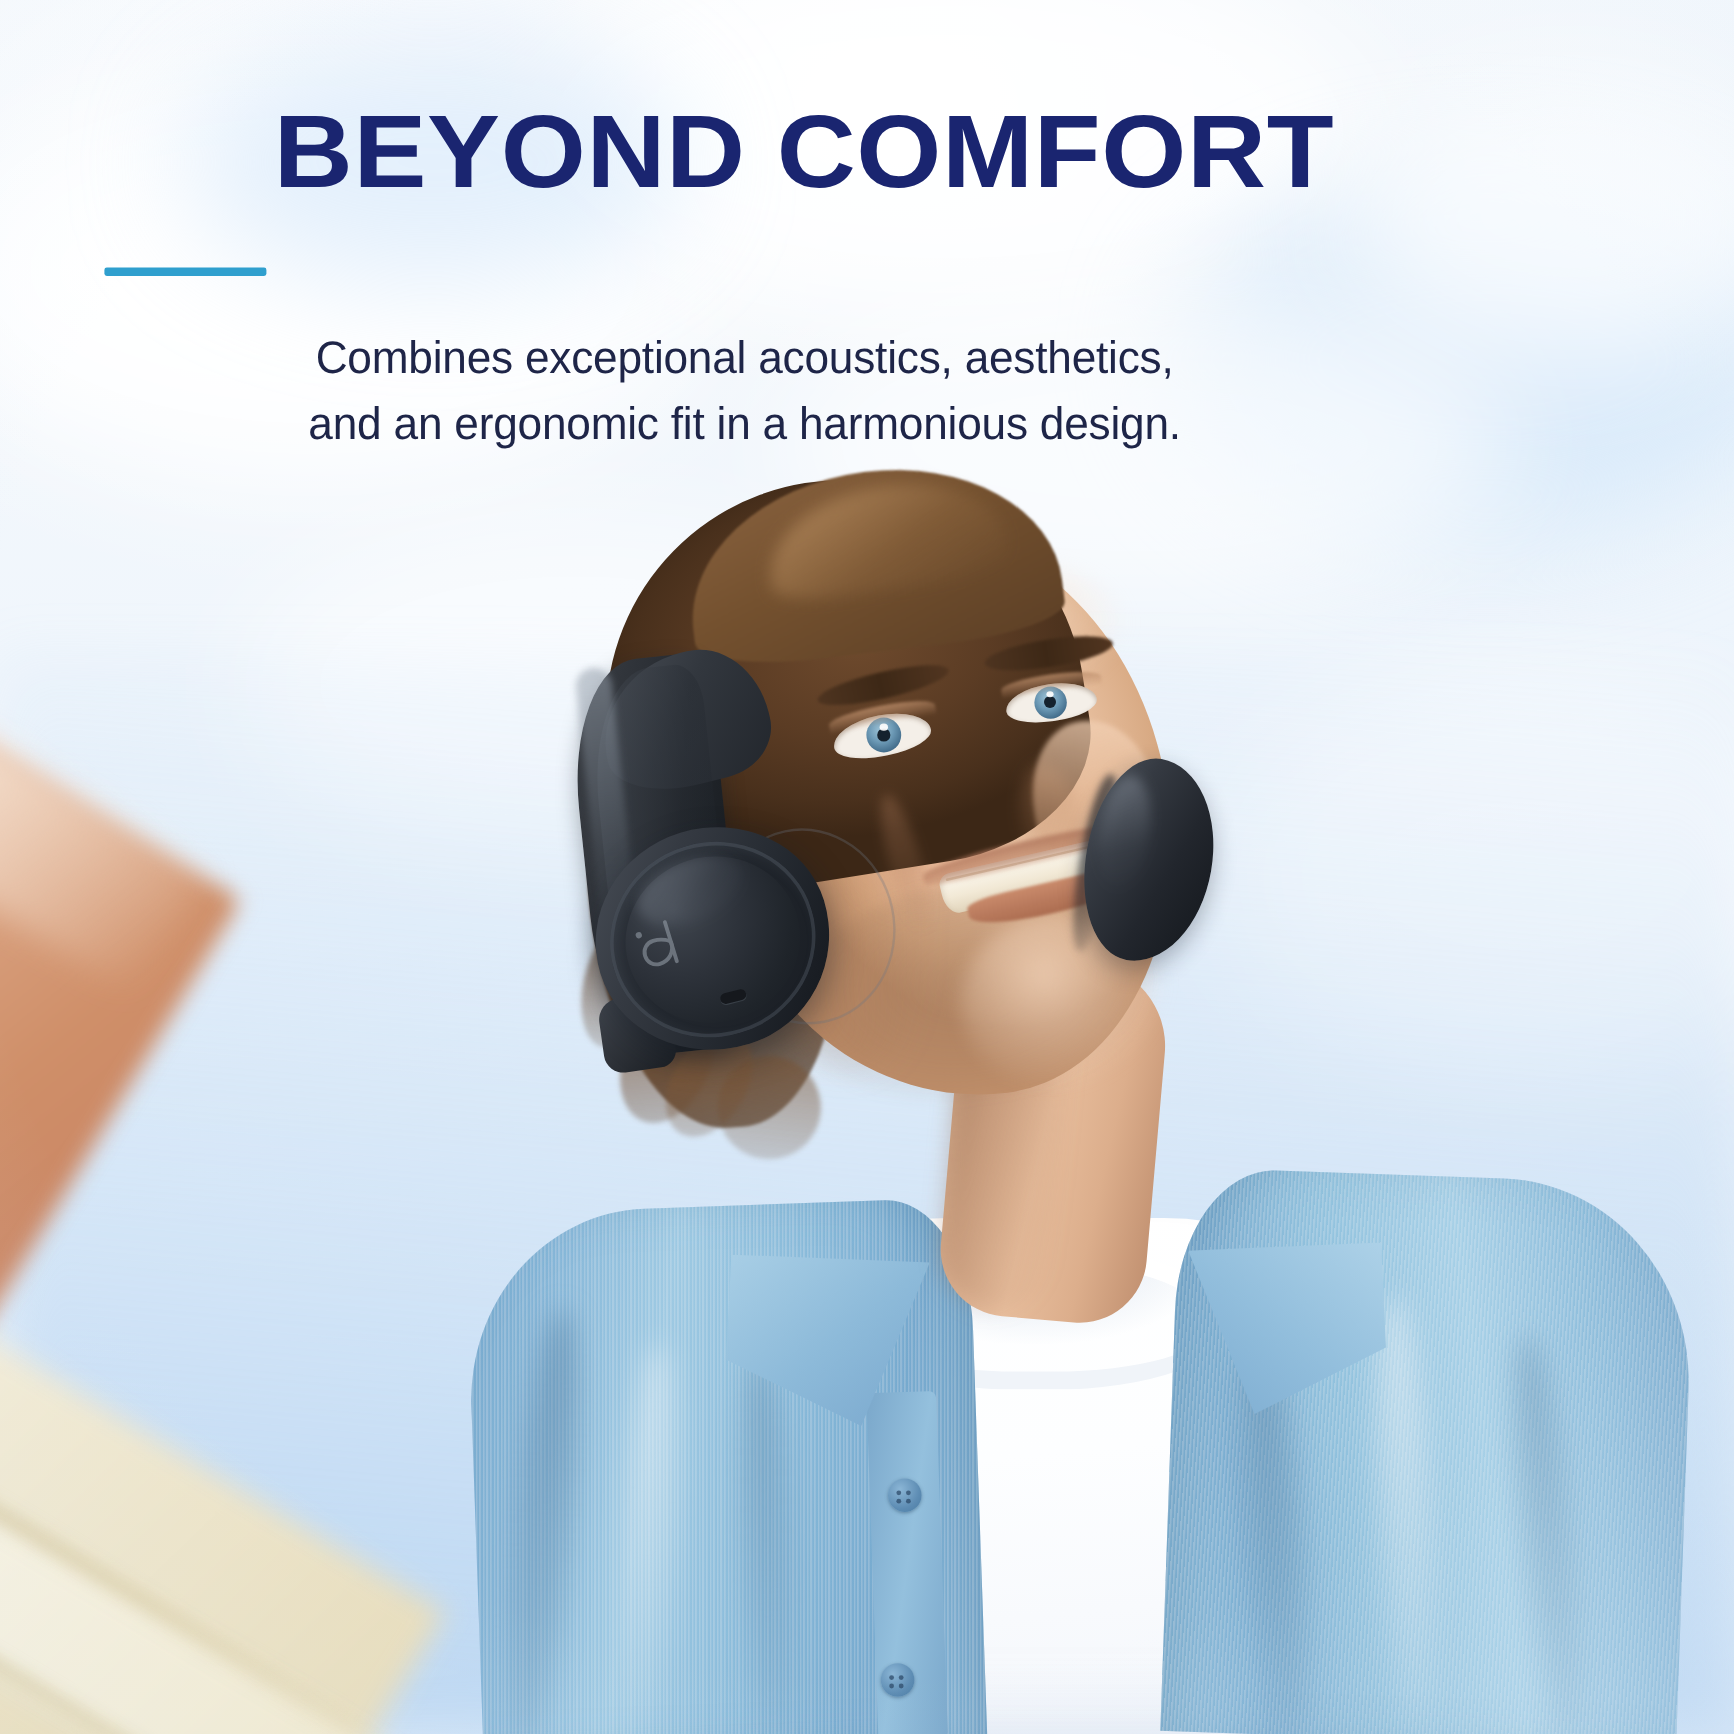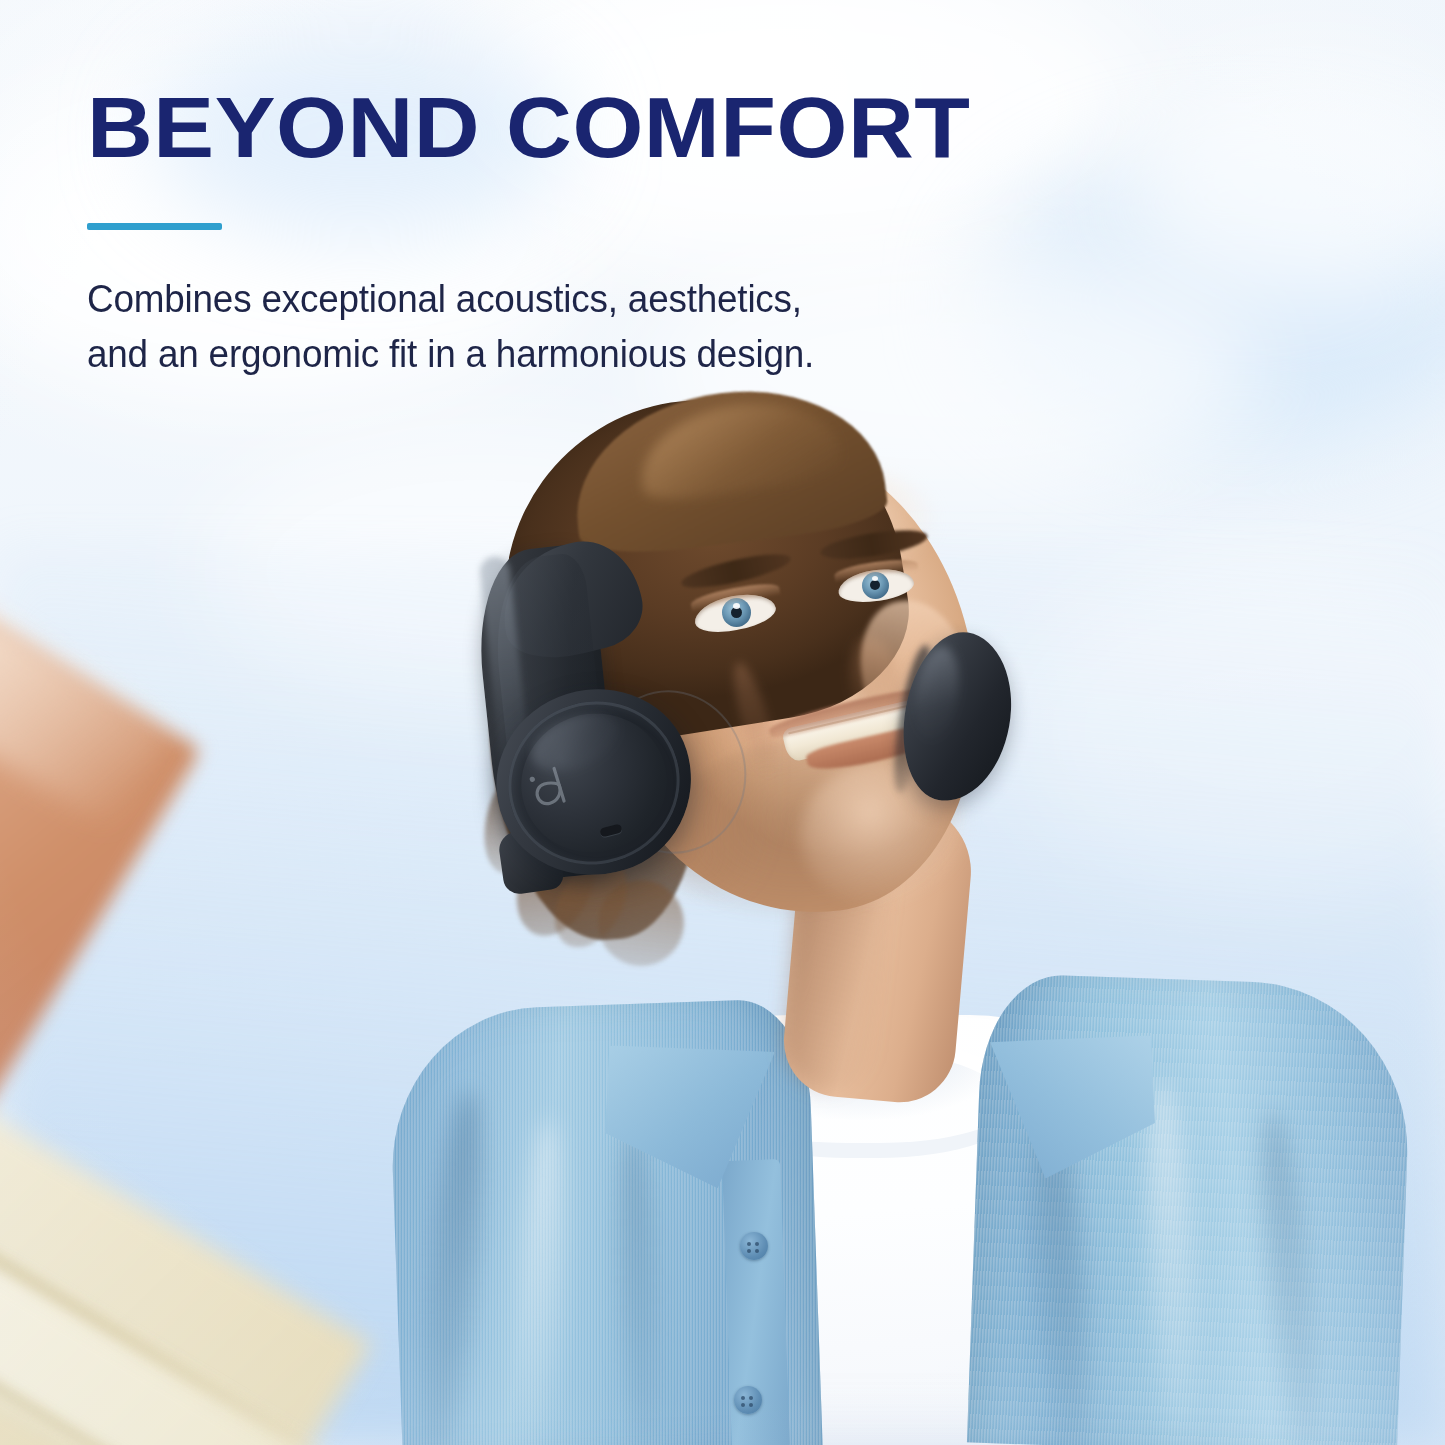--- a/index.html
+++ b/index.html
@@ -9,20 +9,21 @@
     font-family:"Liberation Sans", sans-serif;
     background:#ffffff;
   }
 
   .banner {
     position:relative;
     width:1445px;
     height:1445px;
     overflow:hidden;
     background:#f4f8fc;
+    text-align:center;
   }
 
   
   .sky {
     position:absolute; inset:0;
     background:
       radial-gradient(ellipse 760px 520px at 18% 12%, rgba(255,255,255,0.98) 0%, rgba(255,255,255,0) 62%),
       radial-gradient(ellipse 620px 420px at 52% 6%,  rgba(255,255,255,0.92) 0%, rgba(255,255,255,0) 60%),
       radial-gradient(ellipse 540px 380px at 88% 20%, rgba(236,245,253,0.95) 0%, rgba(236,245,253,0) 65%),
       linear-gradient(170deg, #f7fafd 0%, #f2f7fc 22%, #eef5fc 45%, #e7f0fa 68%, #dceaf8 88%, #d4e5f7 100%);

